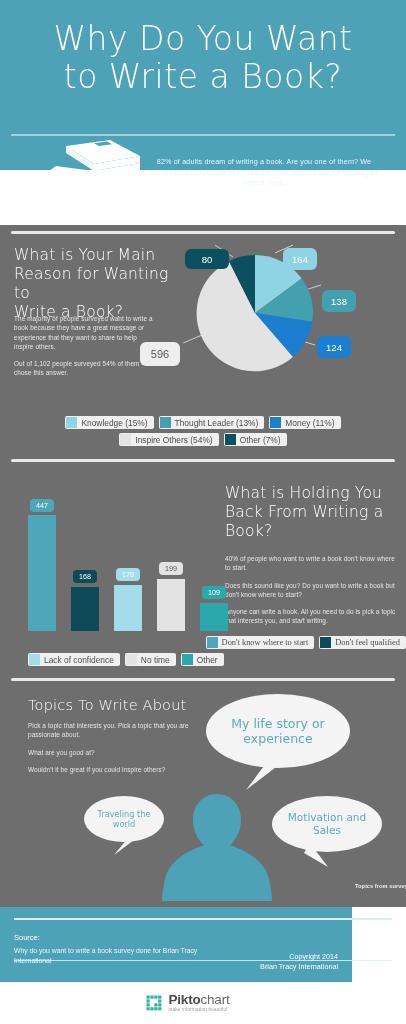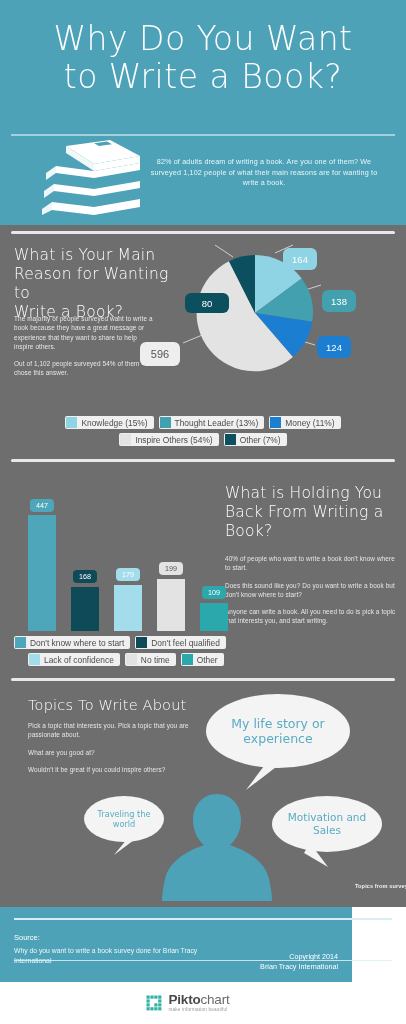--- a/index.html
+++ b/index.html
@@ -3,21 +3,21 @@
 <meta charset="utf-8">
 <style>
   html,body{margin:0;padding:0;background:#fff;}
   body{font-family:"Liberation Sans",sans-serif;}
   #page{
     width:406px;height:1024px;position:relative;overflow:hidden;
     background:#fff;
   }
   
   .header{
-    position:absolute;left:0;top:0;width:406px;height:225px;
+    position:absolute;left:0;top:0;width:406px;height:170px;
     background:#4da2b8;
   }
   .header-title{
     position:absolute;left:0;top:20px;width:406px;
     text-align:center;color:#ffffff;
     font-family:"DejaVu Sans",sans-serif;
     font-weight:300;font-size:33px;line-height:38px;
     letter-spacing:.5px;
   }
   .header-rule{
@@ -178,21 +178,21 @@
         <path d="M80 80 L126.7 45.6 A58 58 0 0 1 137.3 88.8 Z" fill="#43a0ae"></path>
 
         <path d="M80 80 L137.3 88.8 A58 58 0 0 1 117.9 123.9 Z" fill="#1b7ed1"></path>
 
         <path d="M80 80 L117.9 123.9 A58 58 0 1 1 54.0 28.3 Z" fill="#e3e3e3"></path>
 
         <path d="M80 80 L54.0 28.3 A58 58 0 0 1 80 22 Z" fill="#0c5060"></path>
       </svg>
     </div>
 
-    <div class="callout" style="left:185px;top:21px;width:44px;height:20px;background:#0c5060;margin-top:44px;">80</div>
+    <div class="callout" style="left:185px;top:21px;width:44px;height:20px;background:#0c5060;">80</div>
     <div class="callout" style="left:283px;top:20px;width:34px;height:22px;background:#8ed4e4;">164</div>
     <div class="callout" style="left:322px;top:62px;width:34px;height:22px;background:#43a0ae;">138</div>
     <div class="callout" style="left:317px;top:108px;width:34px;height:22px;background:#1b7ed1;">124</div>
     <div class="callout" style="left:140px;top:114px;width:40px;height:24px;background:#eeeeee;color:#555;font-size:11px;">596</div>
   </div>
 
   <div class="legend-row" style="top:416px;">
     <div class="legend-item">
       <span class="sw" style="background:#8ed4e4"></span>
       <span class="lb">Knowledge (15%)</span>
@@ -245,21 +245,21 @@
       <div class="bar-tag light" style="left:88px;top:82px;background:#a3dcea;">179</div>
 
       <div class="bar" style="left:129px;height:52px;background:#e3e3e3;"></div>
       <div class="bar-tag grey" style="left:131px;top:76px;background:#e3e3e3;">199</div>
 
       <div class="bar" style="left:172px;height:28px;background:#2ba8ac;"></div>
       <div class="bar-tag light" style="left:174px;top:100px;background:#2ba8ac;">109</div>
     </div>
   </div>
 
-  <div class="legend-row" style="top:636px;justify-content:flex-start;padding-left:14px;box-sizing:border-box;">
+  <div class="legend-row" style="top:636px;justify-content:flex-end;padding-left:14px;box-sizing:border-box;font-family:Liberation Serif, serif;">
     <div class="legend-item">
       <span class="sw" style="background:#4ea6bb"></span>
       <span class="lb">Don't know where to start</span>
     </div>
     <div class="legend-item">
       <span class="sw" style="background:#0e4a58"></span>
       <span class="lb">Don't feel qualified</span>
     </div>
   </div>
   <div class="legend-row" style="top:653px;justify-content:flex-start;padding-left:28px;box-sizing:border-box;">

